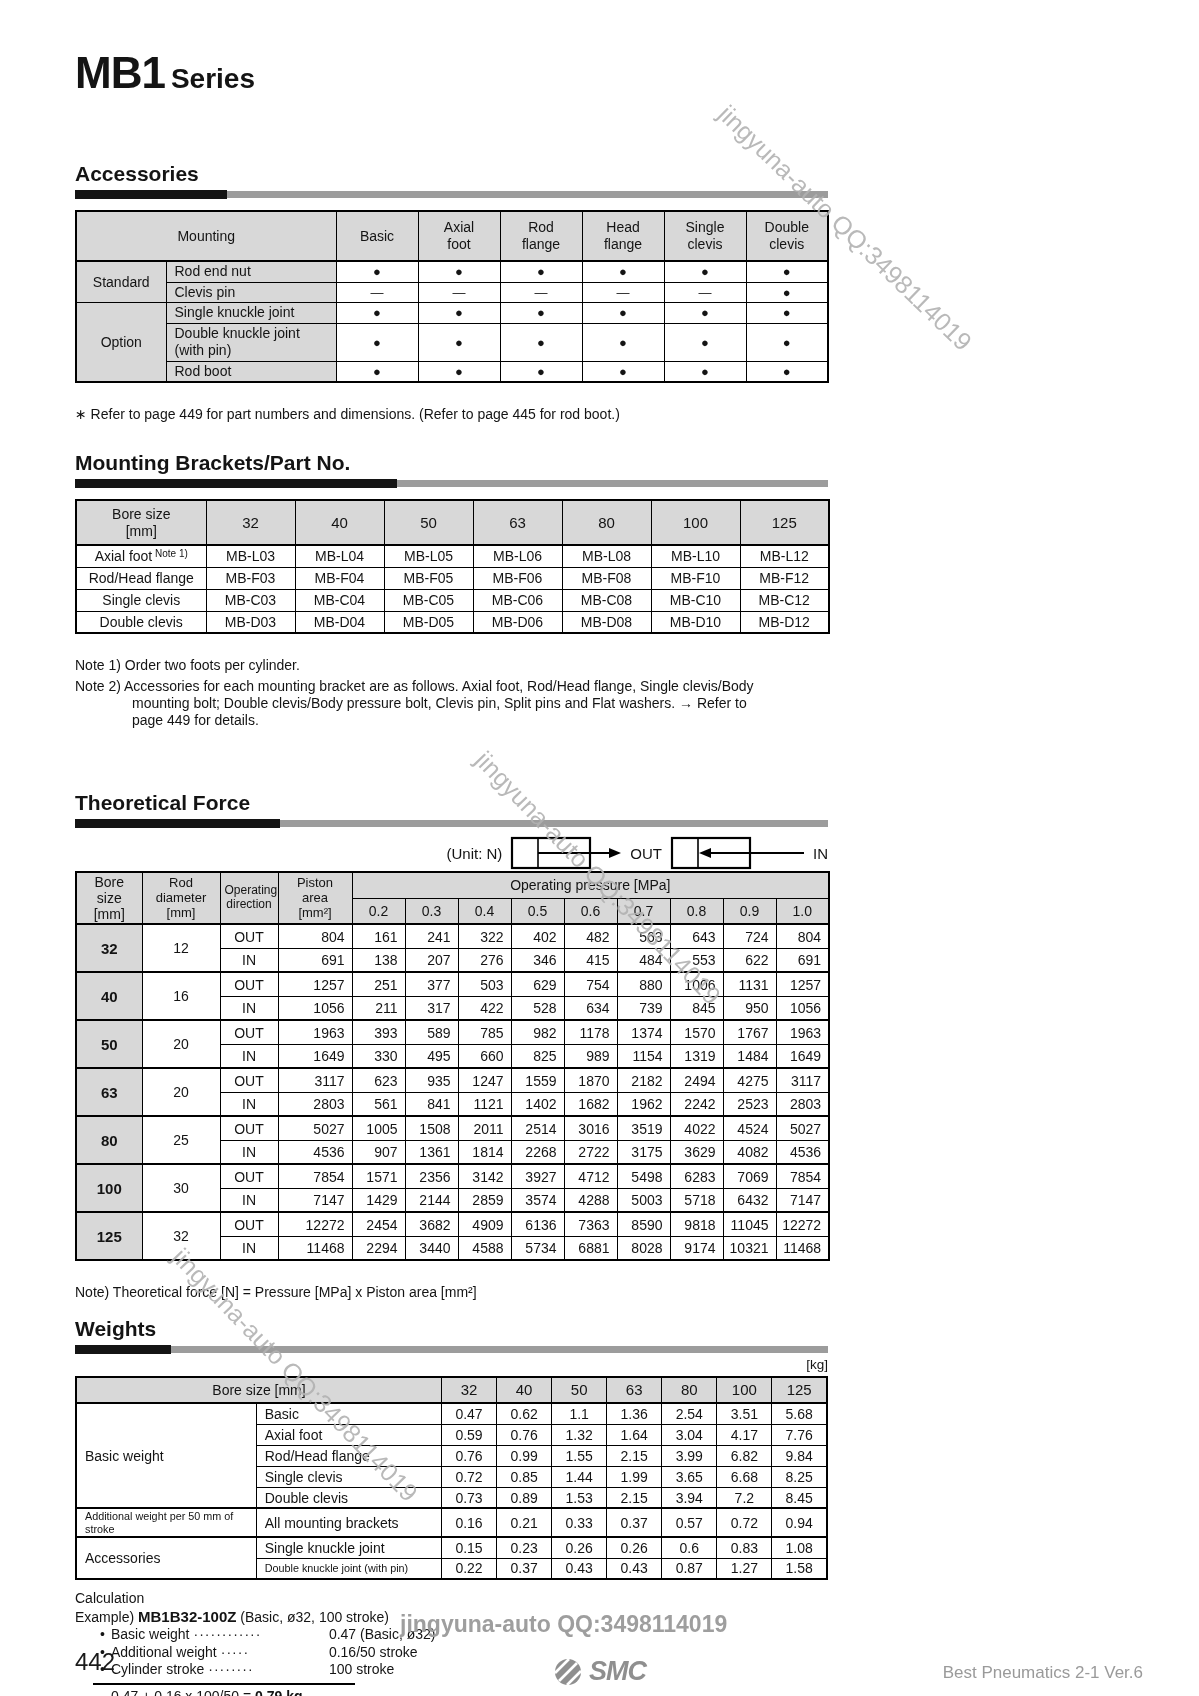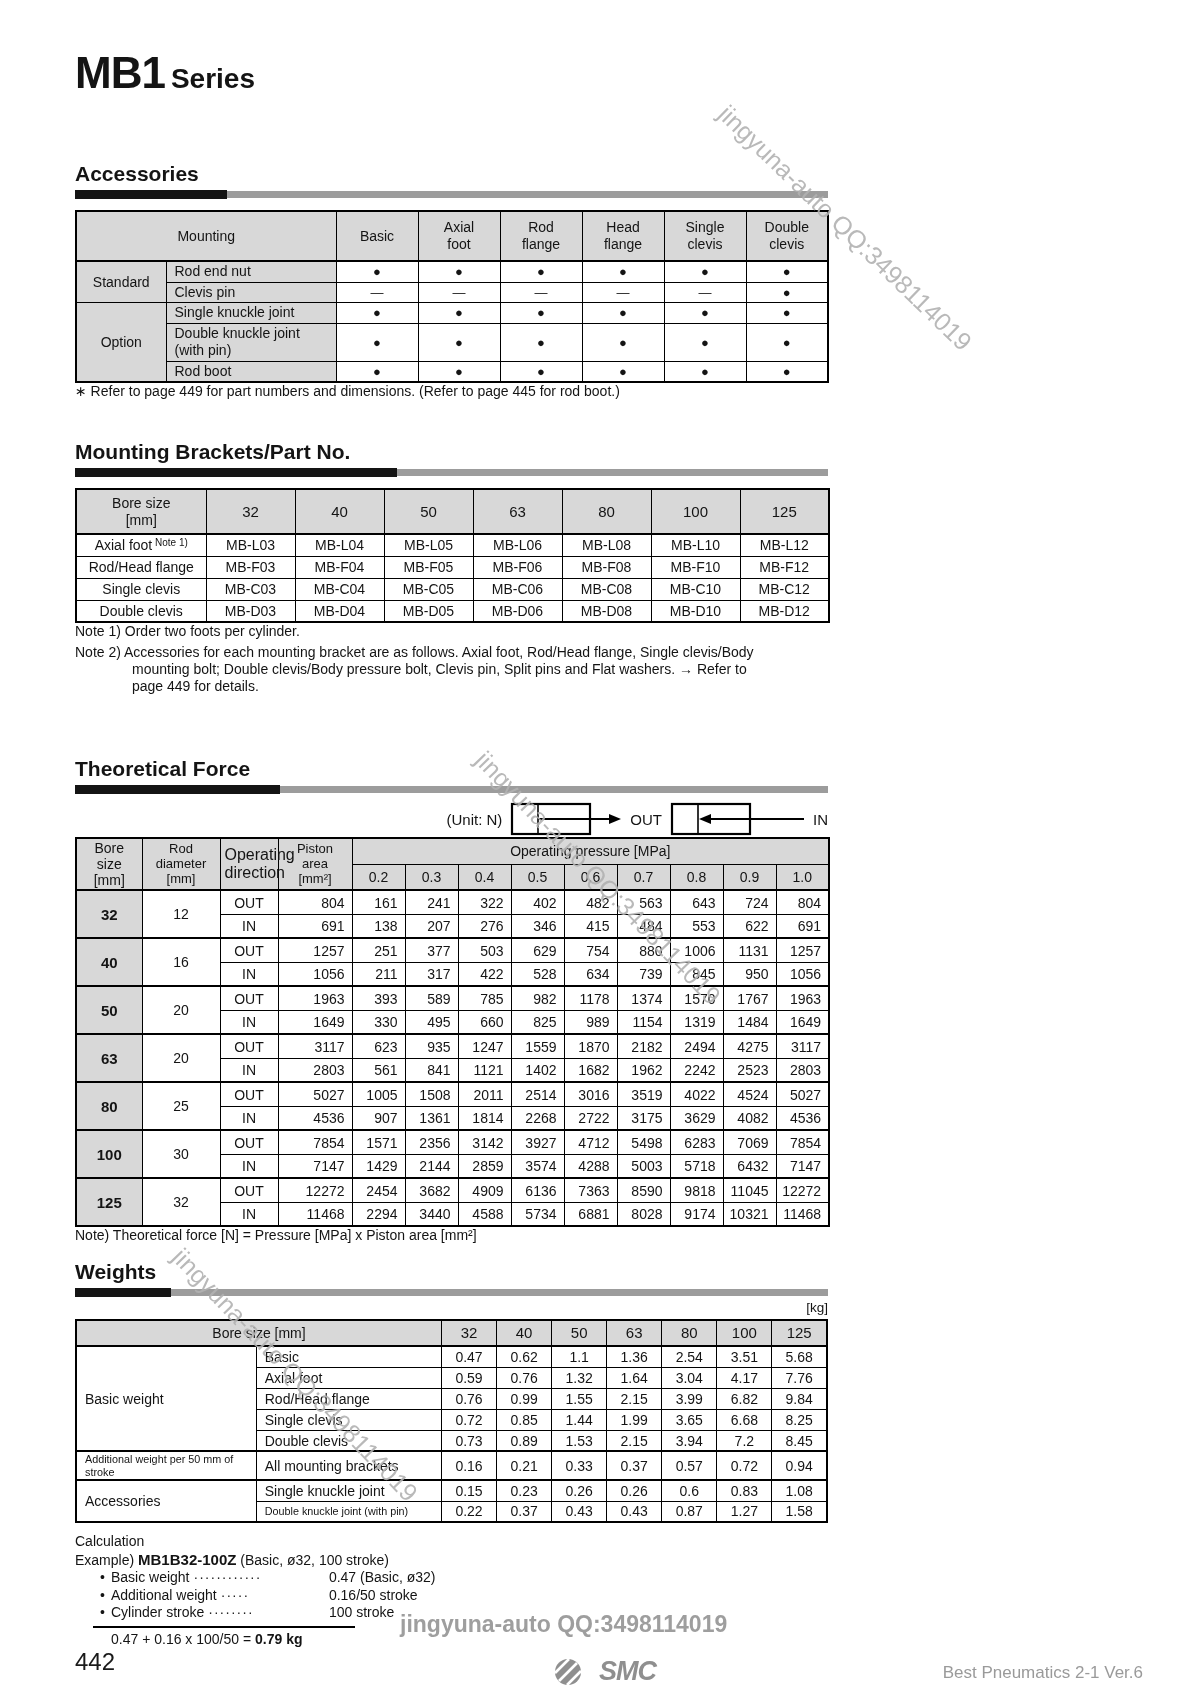--- a/index.html
+++ b/index.html
@@ -9,21 +9,21 @@
   .content{position:absolute;left:75px;top:0;width:753px}
 
   
   .title{padding-top:48px;display:flex;align-items:baseline}
   .t-main{font-size:44px;font-weight:bold;letter-spacing:-1px}
   .t-sub{font-size:28px;font-weight:bold;margin-left:6px}
 
   
   .sec-h{font-size:21px;font-weight:bold;line-height:24px}
   .h-acc{margin-top:64px}
-  .h-mb{margin-top:40px}
+  .h-mb{margin-top:28px}
   .h-tf{margin-top:62px}
   .h-w{margin-top:16px}
   .rule{height:7px;background:#9c9c9c;position:relative;margin-top:5px}
   .rule i{position:absolute;left:0;top:-1px;height:9px;background:#141414;display:block}
 
   
   .tbl{border-collapse:collapse;border:2.5px solid #000;table-layout:fixed;width:753px;font-size:14px}
   .tbl td,.tbl th{border:1px solid #000;padding:1px 4px;text-align:center;vertical-align:middle}
   .tbl th{font-weight:normal}
   .tbl thead th{border-bottom:2px solid #000}
@@ -31,21 +31,21 @@
   .pre{white-space:pre-line;line-height:1.18}
   .cond{font-size:10.8px;line-height:1.15}
 
   
   .acc{margin-top:12px}
   .acc thead th{height:50px;line-height:1.2;white-space:pre-line}
   .acc tbody td{height:19px}
   .acc .gl{width:90px}
   .acc .il{text-align:left;padding-left:8px;white-space:pre-line;line-height:1.25}
   .acc .mk{font-size:13px}
-  .note{font-size:14px;margin-top:0;line-height:17px}
+  .note{font-size:14px;margin-top:23px;line-height:17px}
 
   
   .mb{margin-top:12px}
   .mb thead th{height:45px;line-height:1.2}
   .mb tbody td{height:22px}
   .sup{font-size:10px;vertical-align:4px}
 
   
   .unit-row{margin-top:9px;display:flex;justify-content:flex-end;align-items:center;gap:8px;font-size:15px;height:34px}
   .tf{margin-top:1px}
@@ -74,21 +74,21 @@
   .ci .lab-wrap{display:inline-block;width:218px}
   .ci .leader{letter-spacing:1px;margin-left:4px;color:#222}
   .calc-rule{width:262px;border-top:2px solid #000;margin:4px 0 3px 18px}
   .calc-formula{padding-left:36px}
   .calc-formula b{font-weight:bold}
 
   
   .wm-diag{position:absolute;font-size:25px;color:#b2b2b2;white-space:nowrap;transform:translate(-50%,-50%) rotate(46deg);z-index:5;opacity:.9}
   .wm-footer{position:absolute;left:400px;top:1611px;font-size:23px;font-weight:bold;color:#9e9e9e;white-space:nowrap;z-index:5}
   .pageno{position:absolute;left:75px;top:1648px;font-size:24px;color:#1a1a1a}
-  .smc-logo{position:absolute;left:553px;top:1656px;display:flex;align-items:center;gap:16px}
+  .smc-logo{position:absolute;left:553px;top:1656px;display:flex;align-items:center;gap:6px}
   .smc-text{font-size:27px;font-weight:bold;font-style:italic;color:#8f8f8f;letter-spacing:-1px}
   .version{position:absolute;right:56px;top:1663px;font-size:17px;color:#9a9a9a}
 </style>
 </head>
 <body>
 
 <div class="page">
 
   <div class="wm-diag" style="left:845px;top:228px;transform:translate(-50%,-50%) rotate(44deg)">jingyuna-auto QQ:3498114019</div>
   <div class="wm-diag" style="left:598px;top:878px">jingyuna-auto QQ:3498114019</div>
@@ -282,21 +282,21 @@
           <col style="width:58px">
           <col style="width:74px">
         <col span="9" style="width:53px">
       </colgroup>
       <thead>
         <tr>
           <th class="gy pre" rowspan="2">Bore size
 [mm]</th>
           <th class="gy pre" rowspan="2" style="font-size:13px">Rod diameter
 [mm]</th>
-          <th class="gy pre cond" rowspan="2" style="font-size:16px">Operating
+          <th class="gy pre cond" rowspan="2" style="font-size:12px">Operating
 direction</th>
           <th class="gy pre" rowspan="2" style="font-size:13px">Piston area
 [mm²]</th>
           <th class="gy pgrp" colspan="9">Operating pressure [MPa]</th>
         </tr>
         <tr class="ph">
             <th class="gy pre">0.2</th>
             <th class="gy pre">0.3</th>
             <th class="gy pre">0.4</th>
             <th class="gy pre">0.5</th>

